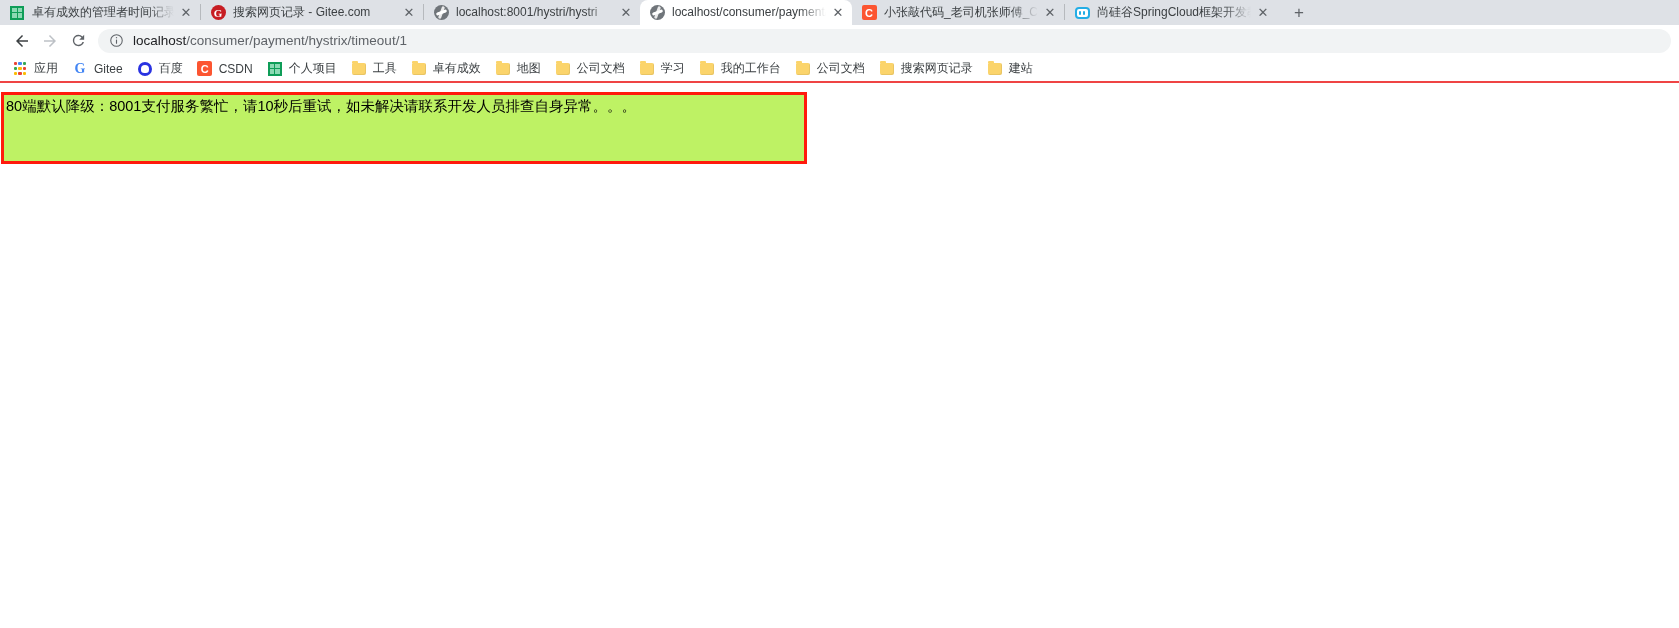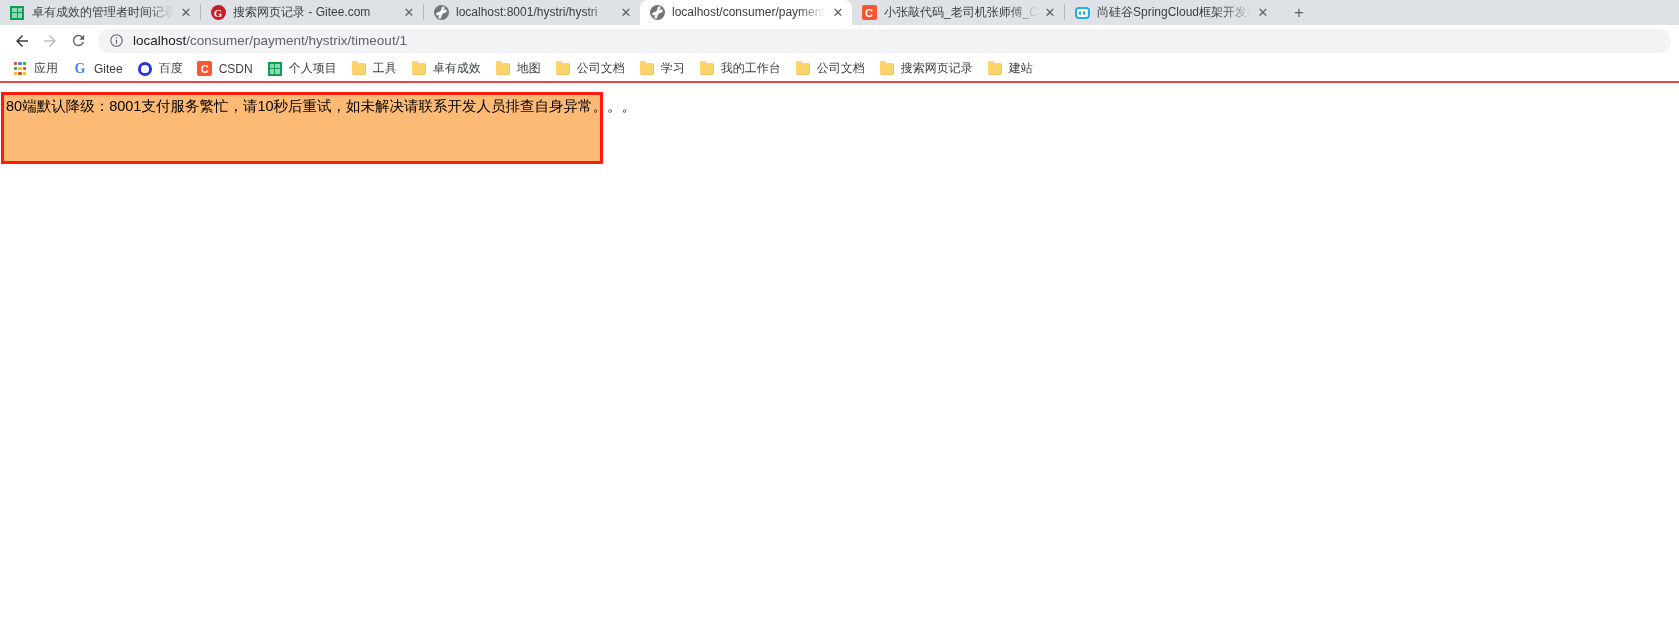--- a/index.html
+++ b/index.html
@@ -231,25 +231,25 @@
   .page {
     background: #ffffff;
     height: calc(628px - 25px - 31px - 28px);
     padding: 0;
     position: relative;
   }
   .result-box {
     position: absolute;
     left: 1px;
     top: 9px;
-    width: 602px;
+    width: 806px;
     height: 72px;
     border: 3px solid #ff1a0d;
     box-sizing: border-box;
-    background: #fdba74;
+    background: #bef264;
   }
   .result-text {
     font-size: 14.5px;
     color: #000000;
     line-height: 1.1;
     padding: 4px 0 0 2px;
     white-space: nowrap;
     font-family: "Liberation Sans", "DejaVu Sans", sans-serif;
   }
 </style>

